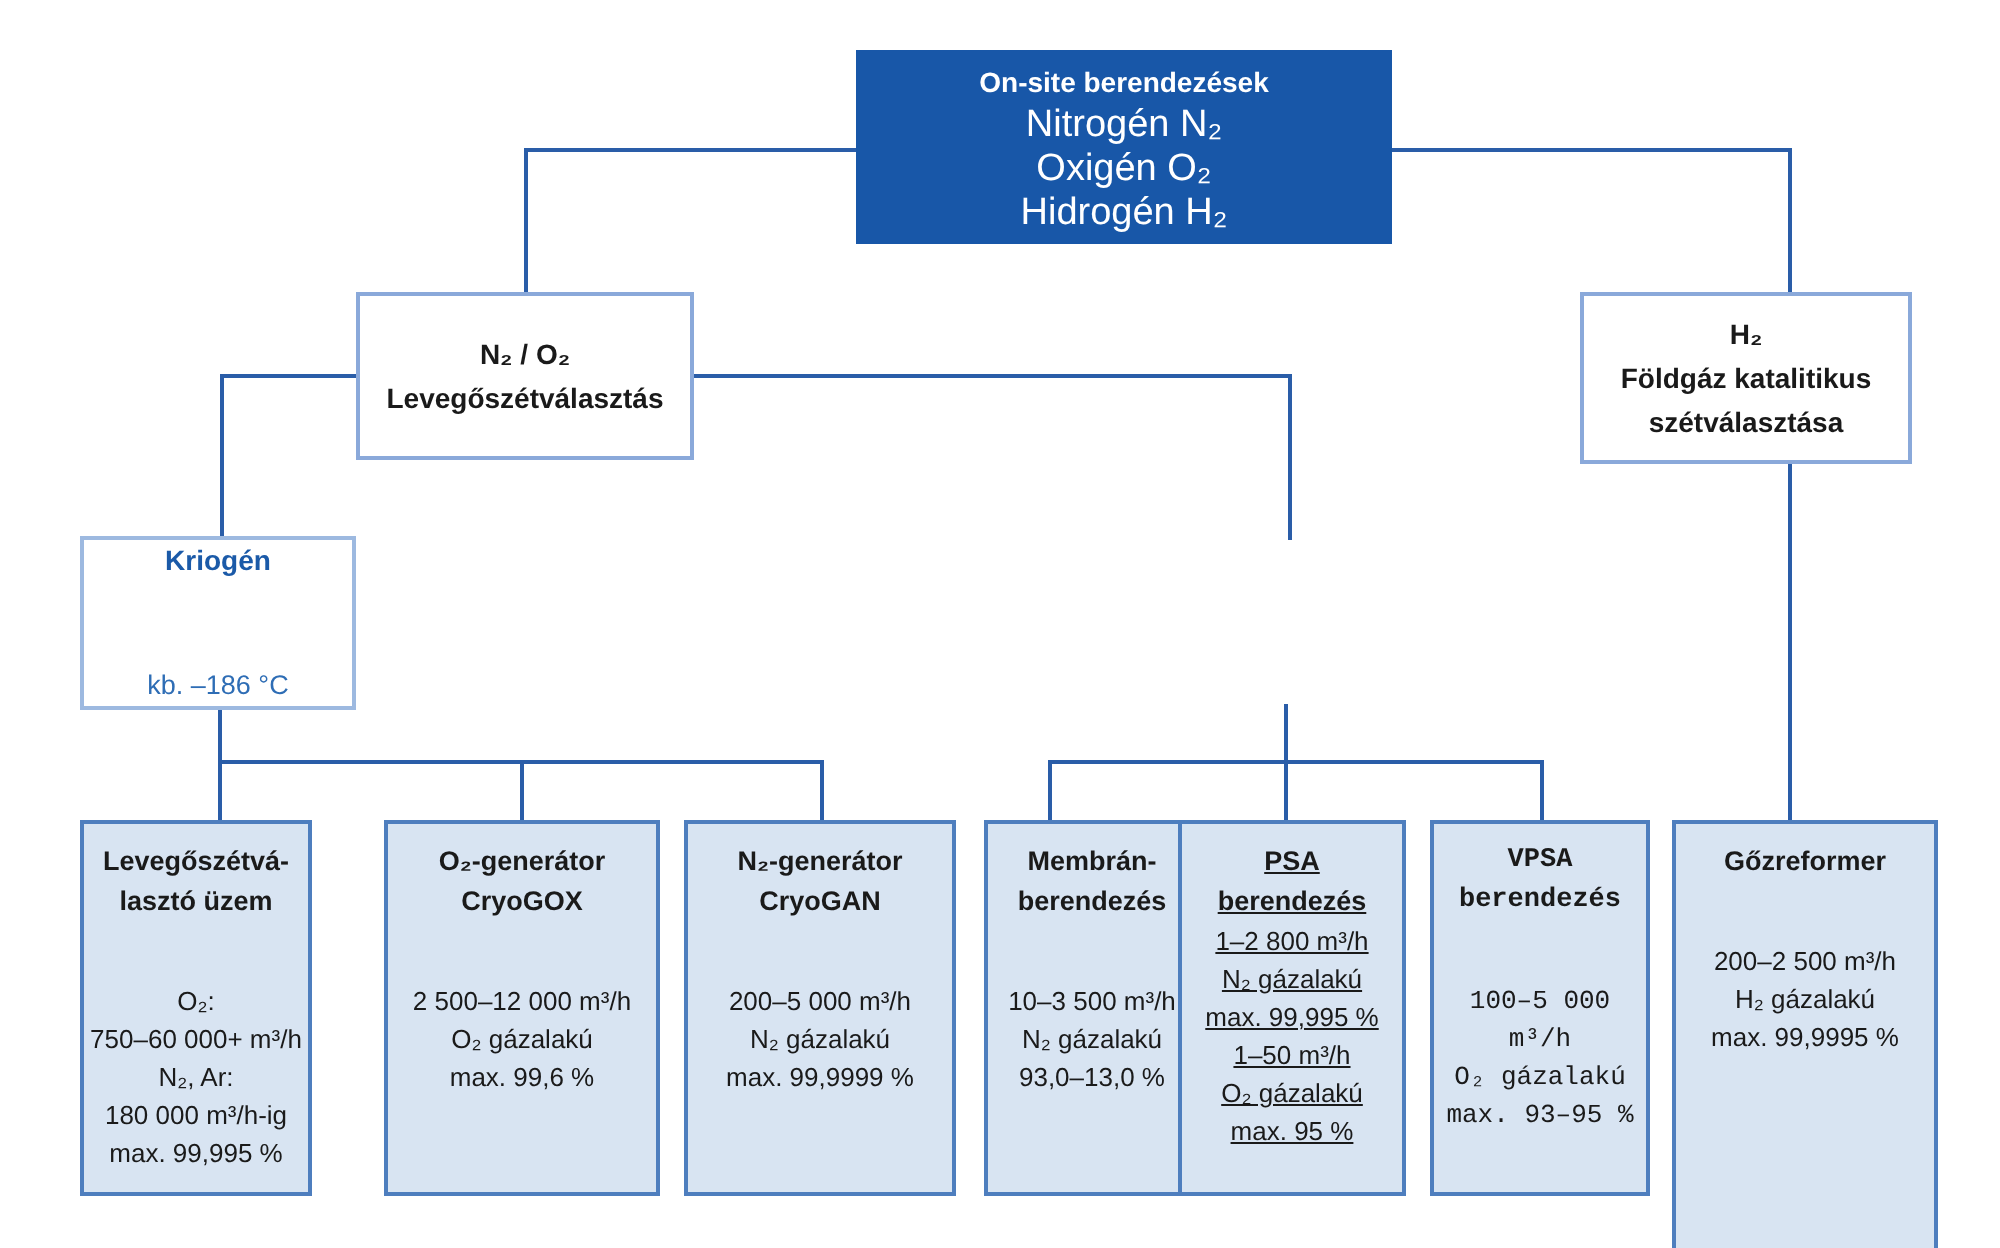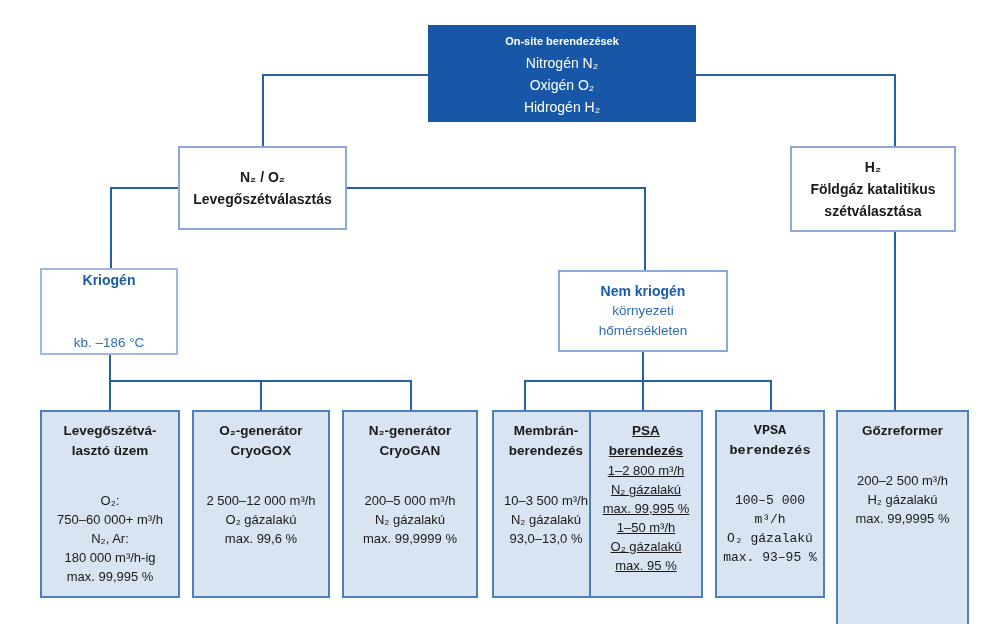--- a/index.html
+++ b/index.html
@@ -11,22 +11,22 @@
   .node{
     position:absolute;box-sizing:border-box;display:flex;flex-direction:column;
     align-items:center;text-align:center;
   }
   .mid{justify-content:center;background:#ffffff;border:2px solid var(--white_border);}
   .root{justify-content:center;background:var(--root_fill);color:var(--root_text);border:1px solid var(--root_fill);}
   .leaf{
     justify-content:flex-start;background:var(--light_fill);
     border:2px solid var(--light_border);padding-top:9px;
   }
-  .rt{font-weight:bold;font-size:11px;line-height:22px;}
-  .rl{font-size:14px;line-height:22px;}
+  .rt{font-weight:bold;font-size:14px;line-height:22px;}
+  .rl{font-size:19px;line-height:22px;}
   .bl{font-weight:bold;font-size:14px;line-height:22px;color:#1a1a1a;}
   .ct{font-weight:bold;font-size:14px;line-height:20px;color:var(--blue_text);}
   .cl{font-size:13.5px;line-height:20px;color:var(--blue_text_light);}
   .lt{font-weight:bold;font-size:13.5px;line-height:20px;}
   .lb{font-size:13px;line-height:19px;}
   .gap{height:30px;}
   .hl,.vl{position:absolute;background:var(--line);}
   .hl{height:2px;}
   .vl{width:2px;}
 </style>
@@ -73,27 +73,22 @@
     <div class="bl">H₂</div>
     <div class="bl">Földgáz katalitikus</div>
     <div class="bl">szétválasztása</div>
   </div>
 
   <div class="node mid" style="left:40px;top:268px;width:138px;height:87px;border-color:#9DB9E0;justify-content:space-between;">
     <div class="ct">Kriogén</div>
     <div class="cl">kb. –186 °C</div>
   </div>
 
-  <div class="node mid" style="left:558px;top:270px;width:170px;height:82px;">
-    <div class="ct">Nem kriogén</div>
-    <div class="cl">környezeti</div>
-    <div class="cl">hőmérsékleten</div>
-  </div>
 
-  <div class="node leaf" style="left:40px;top:410px;width:140px;height:188px;">
+  <div class="node leaf" style="left:40px;top:410px;width:116px;height:188px;">
     <div class="lt">Levegőszétvá-</div>
     <div class="lt">lasztó üzem</div>
     <div class="gap"></div>
     <div class="lb">O₂:</div>
     <div class="lb">750–60 000+ m³/h</div>
     <div class="lb">N₂, Ar:</div>
     <div class="lb">180 000 m³/h-ig</div>
     <div class="lb">max. 99,995 %</div>
   </div>
 

